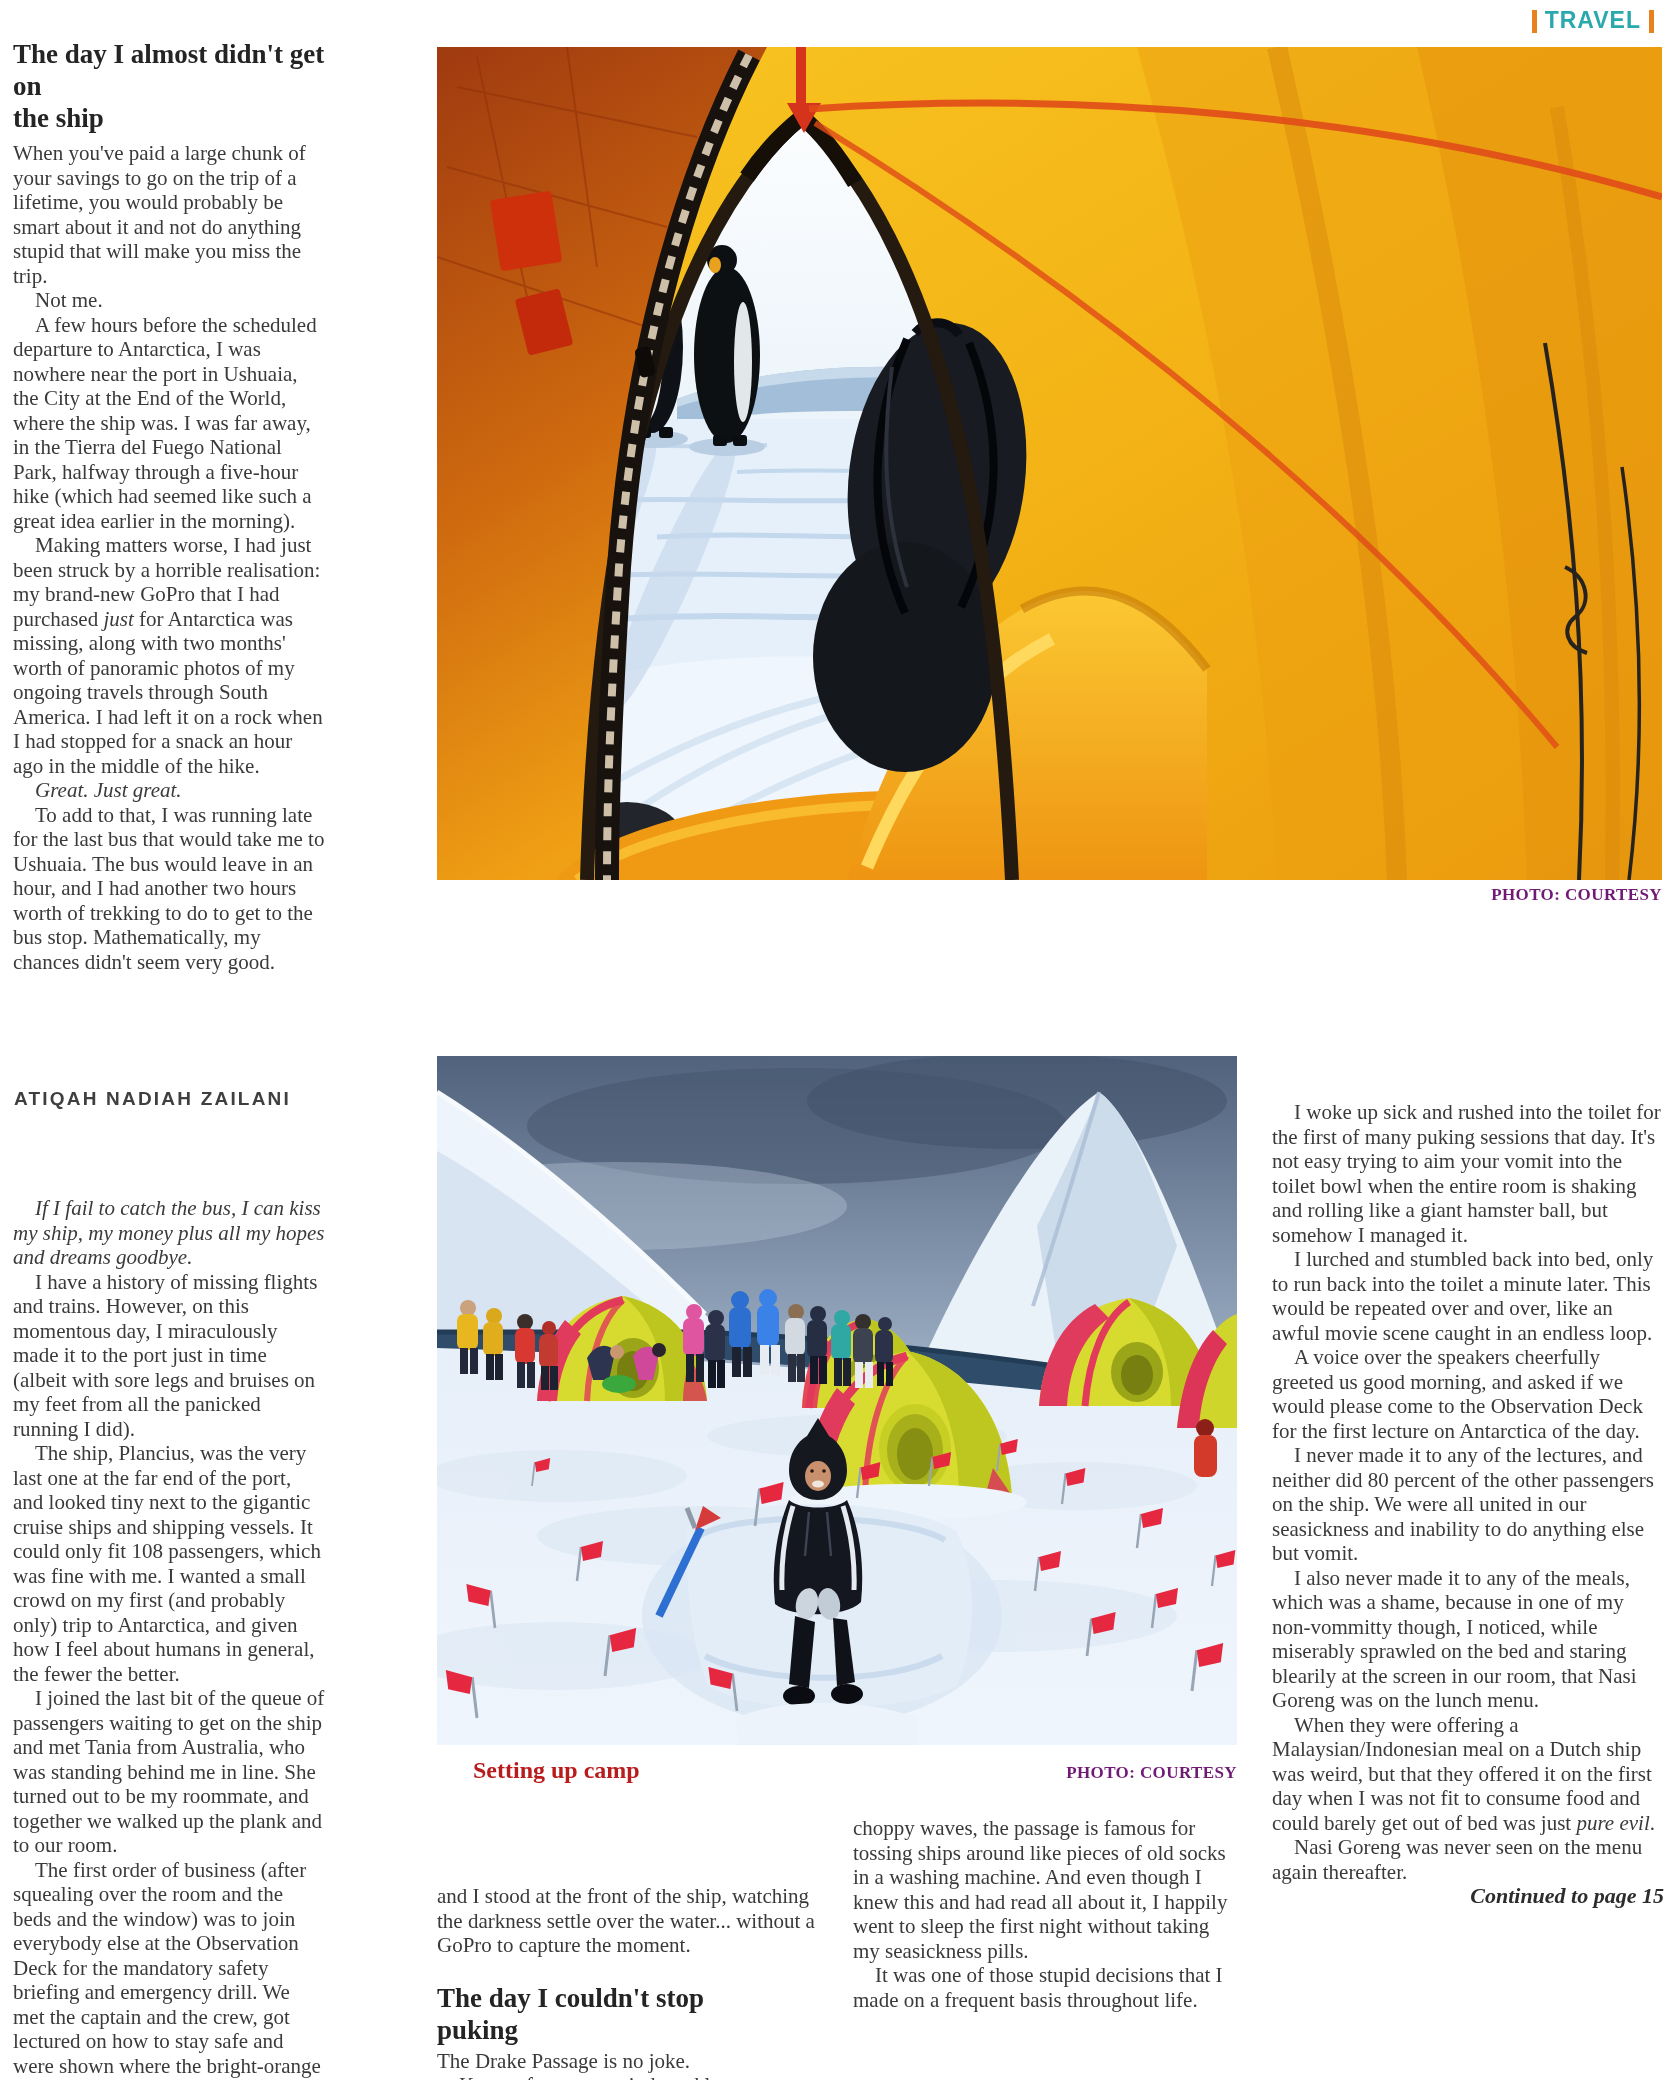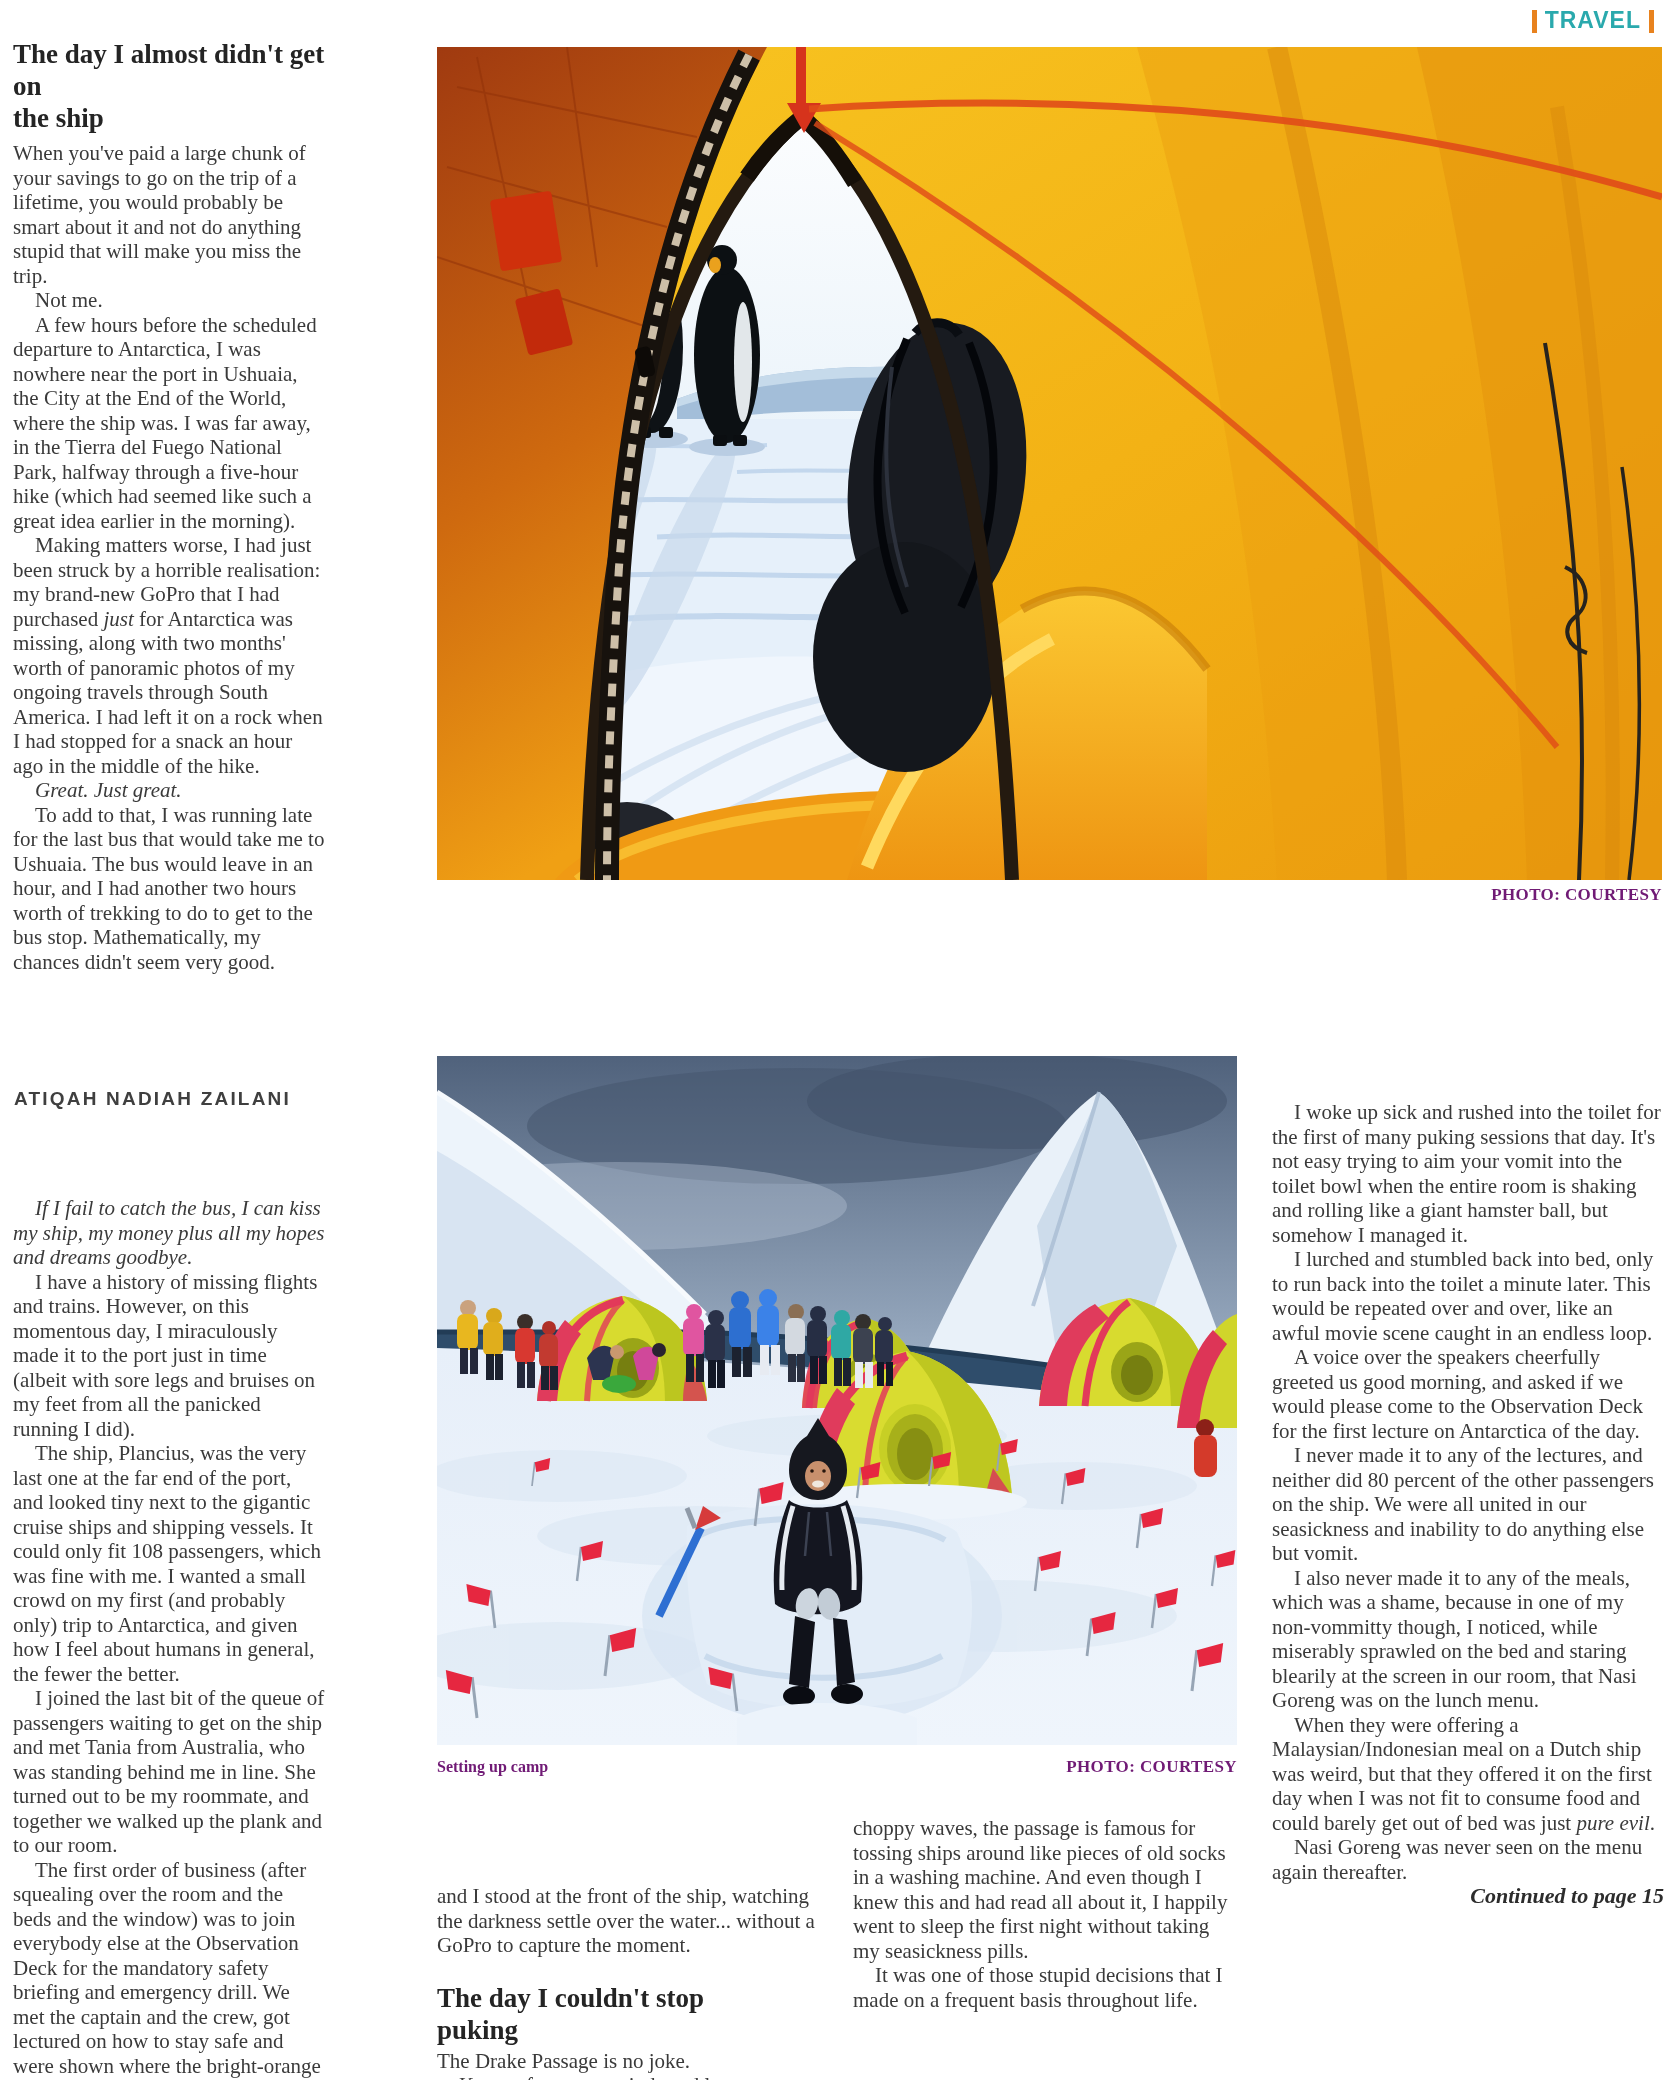--- a/index.html
+++ b/index.html
@@ -38,21 +38,21 @@
   
   #headline-wrap{position:absolute;left:15px;top:922px;width:1650px;height:122px;}
   #headline-wrap text{font-family:"Liberation Sans",sans-serif;font-weight:700;
                       font-size:112px;fill:#7f9ccf;}
 
   #byline{position:absolute;left:14px;top:1088px;font-family:"Liberation Sans",sans-serif;
           font-weight:700;font-size:19px;letter-spacing:2.2px;color:#3f3f3f;}
 
   #caption-row{position:absolute;left:437px;top:1757px;width:800px;display:flex;
                justify-content:space-between;align-items:baseline;}
-  .caption-bold{font-weight:700;font-size:16px;color:#701a75;}
+  .caption-bold{font-weight:700;font-size:24px;color:#b91c1c;margin-left:36px;}
 
   .continued{text-align:right;font-weight:700;font-style:italic;font-size:22px;
              color:#2c2c2c;margin-top:8px;}
 </style>
 </head>
 <body>
 
 <div class="page">
 
   <div class="travel-tag">

